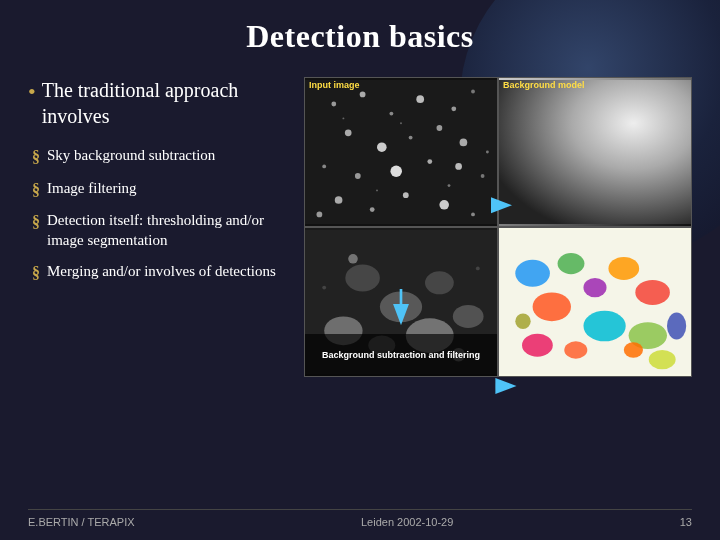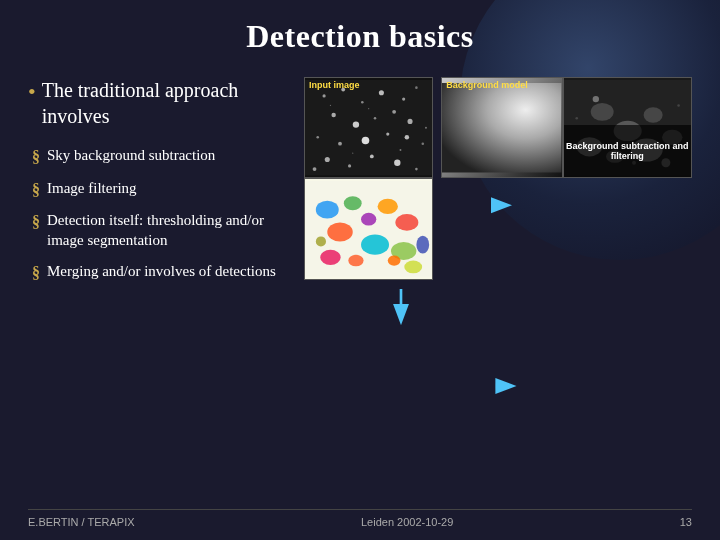--- a/index.html
+++ b/index.html
@@ -101,21 +101,21 @@
       color: #c8a84b;
       font-size: 16px;
       font-weight: bold;
       flex-shrink: 0;
       margin-top: 1px;
     }
 
     .right-panel {
       flex: 1;
       display: grid;
-      grid-template-columns: 1fr 1fr 1fr;
+      grid-template-columns: 1fr 1fr;
       grid-template-rows: 1fr 1fr;
       padding: 4px 0;
     }
 
     .image-cell {
       border: 1px solid #555;
       position: relative;
       overflow: hidden;
       background: #111;
     }
@@ -151,21 +151,20 @@
     }
 
     .cell-input .starfield {
       width: 100%;
       height: 100%;
     }
 
     
     .cell-bg-model {
       background: linear-gradient(135deg, #ccc 0%, #888 40%, #333 80%, #111 100%);
-      margin-left: 8px;
     }
 
     
     .cell-bg-sub {
       background: #1a1a1a;
     }
 
     
     .cell-seg {
       background: #f8f8e8;

